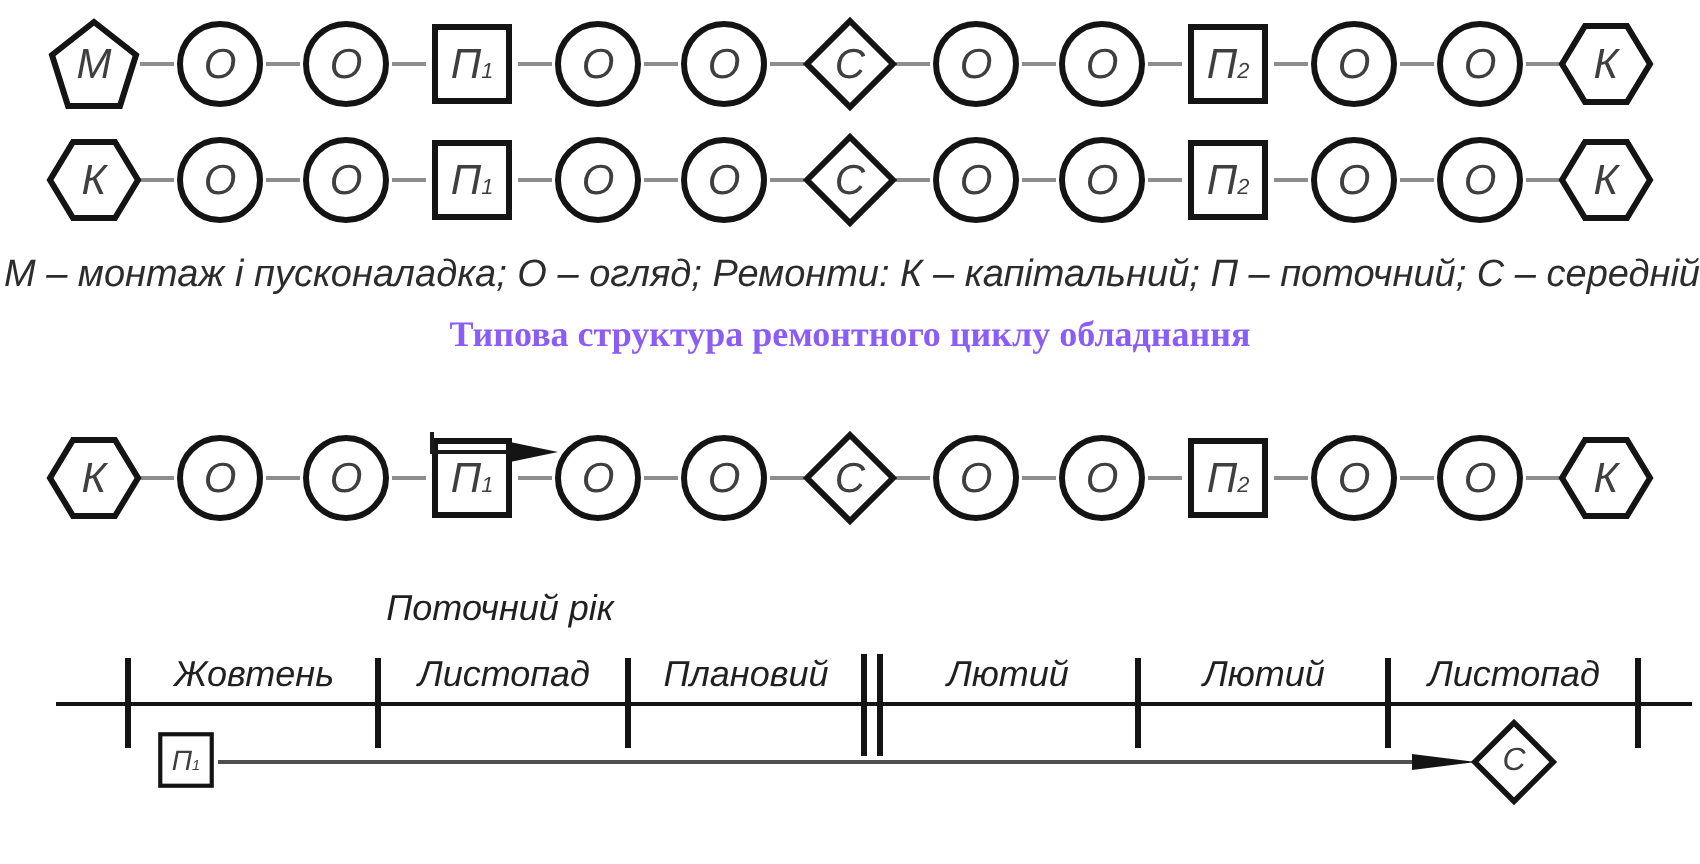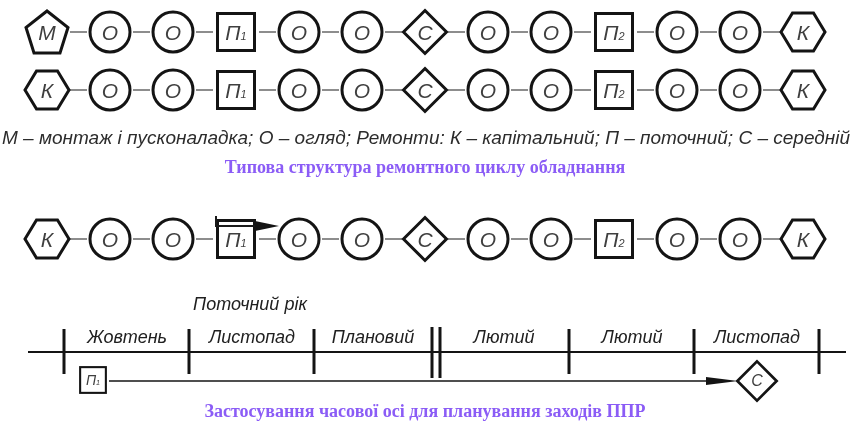--- a/index.html
+++ b/index.html
@@ -382,14 +382,13 @@
     <div class="tl-end">
         <div class="shape">
           <svg viewBox="0 0 46 46" width="100%" height="100%">
             <polygon class="outline" points="23,1.5 44.5,23 23,44.5 1.5,23"></polygon>
           </svg>
           <span class="lbl">С</span>
         </div>
       </div>
   </div>
 
-  <div class="caption c2">Застосування часової осі для планування заходів ППР</div>
 </div>
 
 </body></html>

